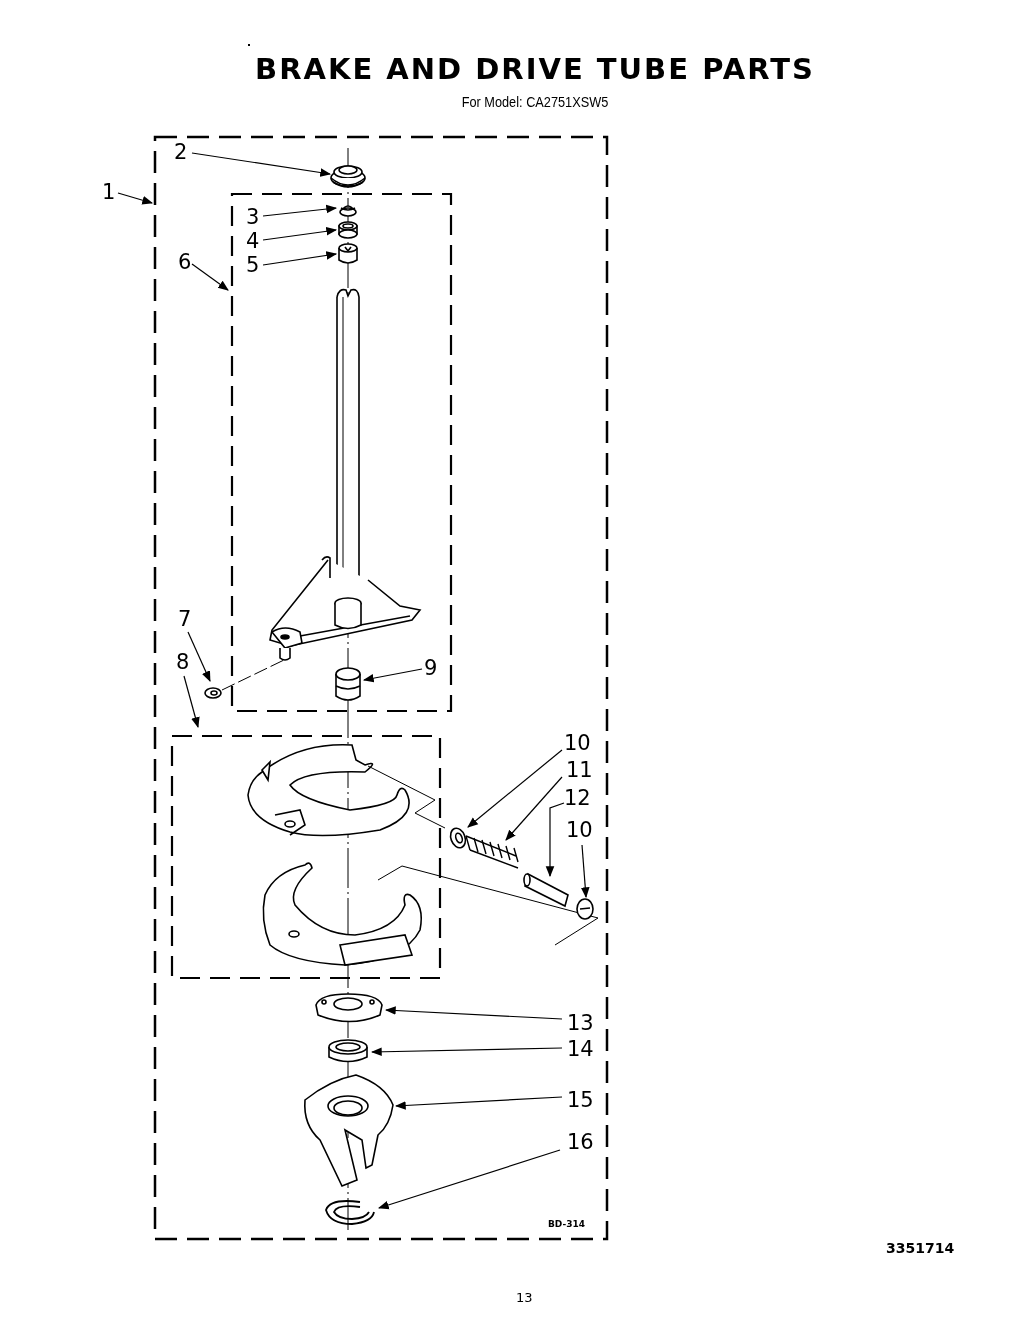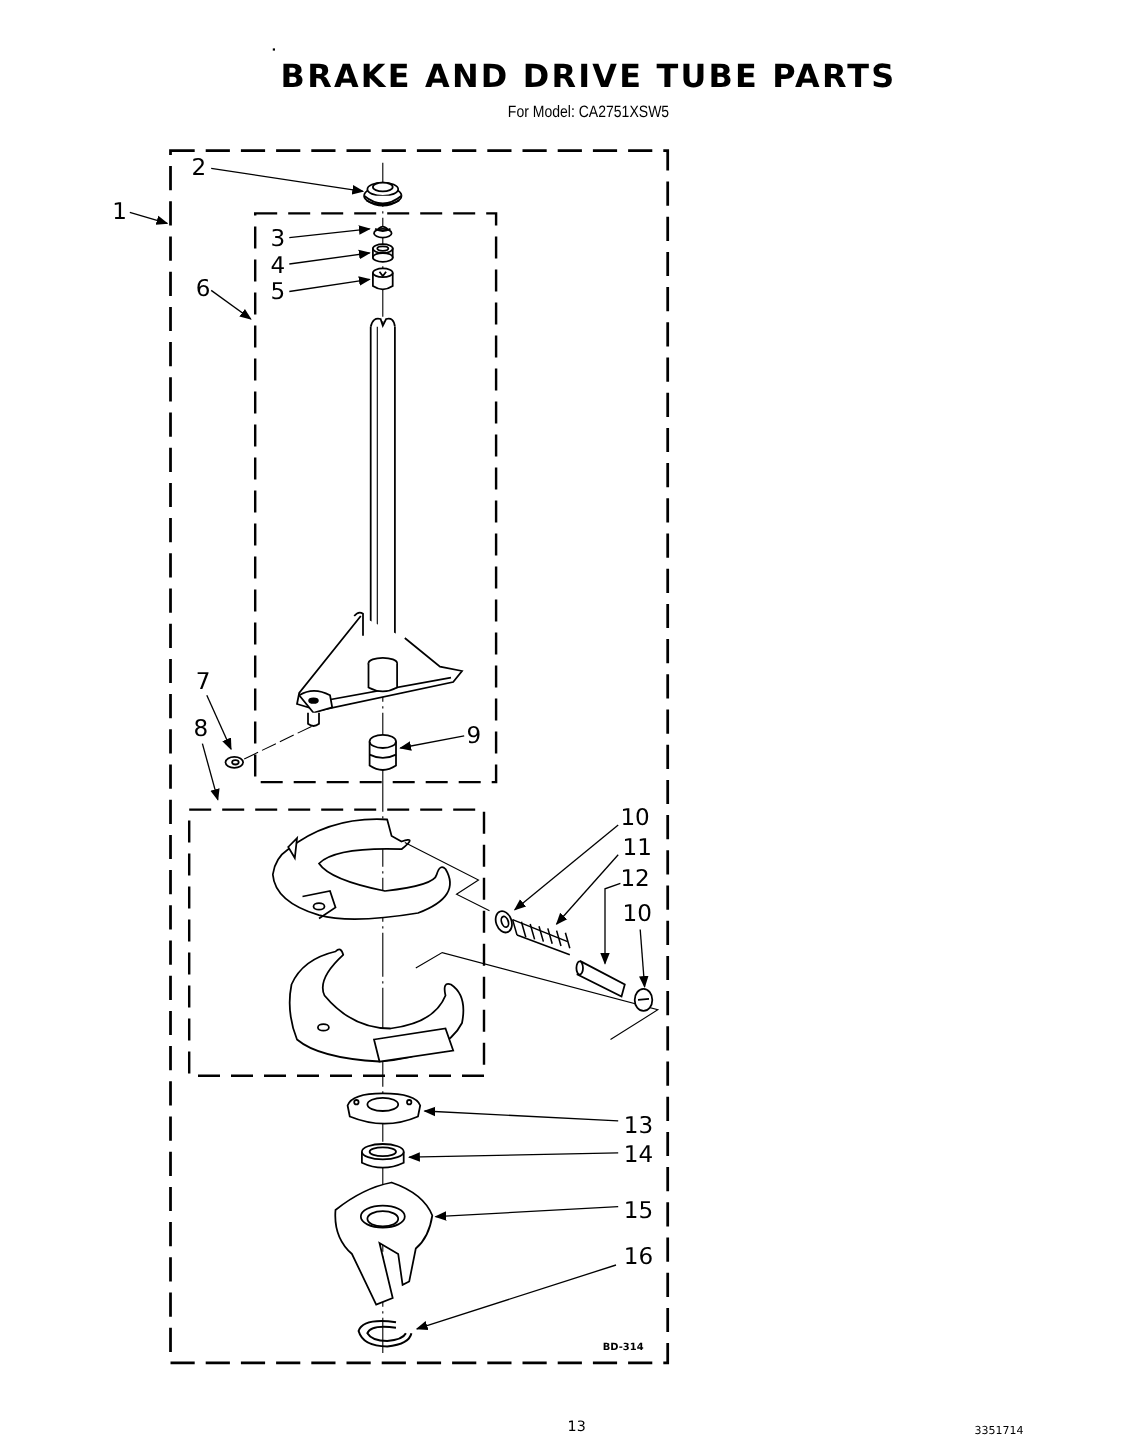--- a/index.html
+++ b/index.html
@@ -3,21 +3,21 @@
 <meta charset="utf-8">
 <style>
   html, body { margin: 0; padding: 0; background: #ffffff; }
   body { width: 1036px; height: 1322px; position: relative; overflow: hidden; font-family: "DejaVu Sans", sans-serif; color: #000; }
   .title { position: absolute; left: 0; width: 1070px; top: 52px; text-align: center; font-family: "DejaVu Sans", sans-serif; font-weight: bold; font-size: 29px; letter-spacing: 2px; }
   .subtitle { position: absolute; left: 0; width: 1070px; top: 93px; text-align: center; font-family: "Liberation Sans", sans-serif; font-size: 15px; transform: scaleX(0.85); }
   .diagram { position: absolute; left: 0; top: 0; width: 1036px; height: 1322px; }
   .callout { font-family: "DejaVu Sans", sans-serif; font-size: 21px; font-weight: normal; }
   .code { font-family: "DejaVu Sans", sans-serif; font-size: 9px; font-weight: bold; }
   .page-num { position: absolute; left: 516px; top: 1290px; font-family: "DejaVu Sans", sans-serif; font-size: 13px; }
-  .doc-num { position: absolute; left: 886px; top: 1296px; font-family: "DejaVu Sans", sans-serif; font-size: 10px; }
+  .doc-num { position: absolute; left: 886px; top: 1240px; font-family: "DejaVu Sans", sans-serif; font-size: 14px; font-weight: bold; }
   .dot { position: absolute; left: 248px; top: 44px; width: 2px; height: 2px; background: #000; }
 </style>
 </head>
 <body>
 
 <div class="dot"></div>
 <div class="title">BRAKE AND DRIVE TUBE PARTS</div>
 <div class="subtitle">For Model: CA2751XSW5</div>
 
 <svg class="diagram" viewBox="0 0 1036 1322" xmlns="http://www.w3.org/2000/svg">

